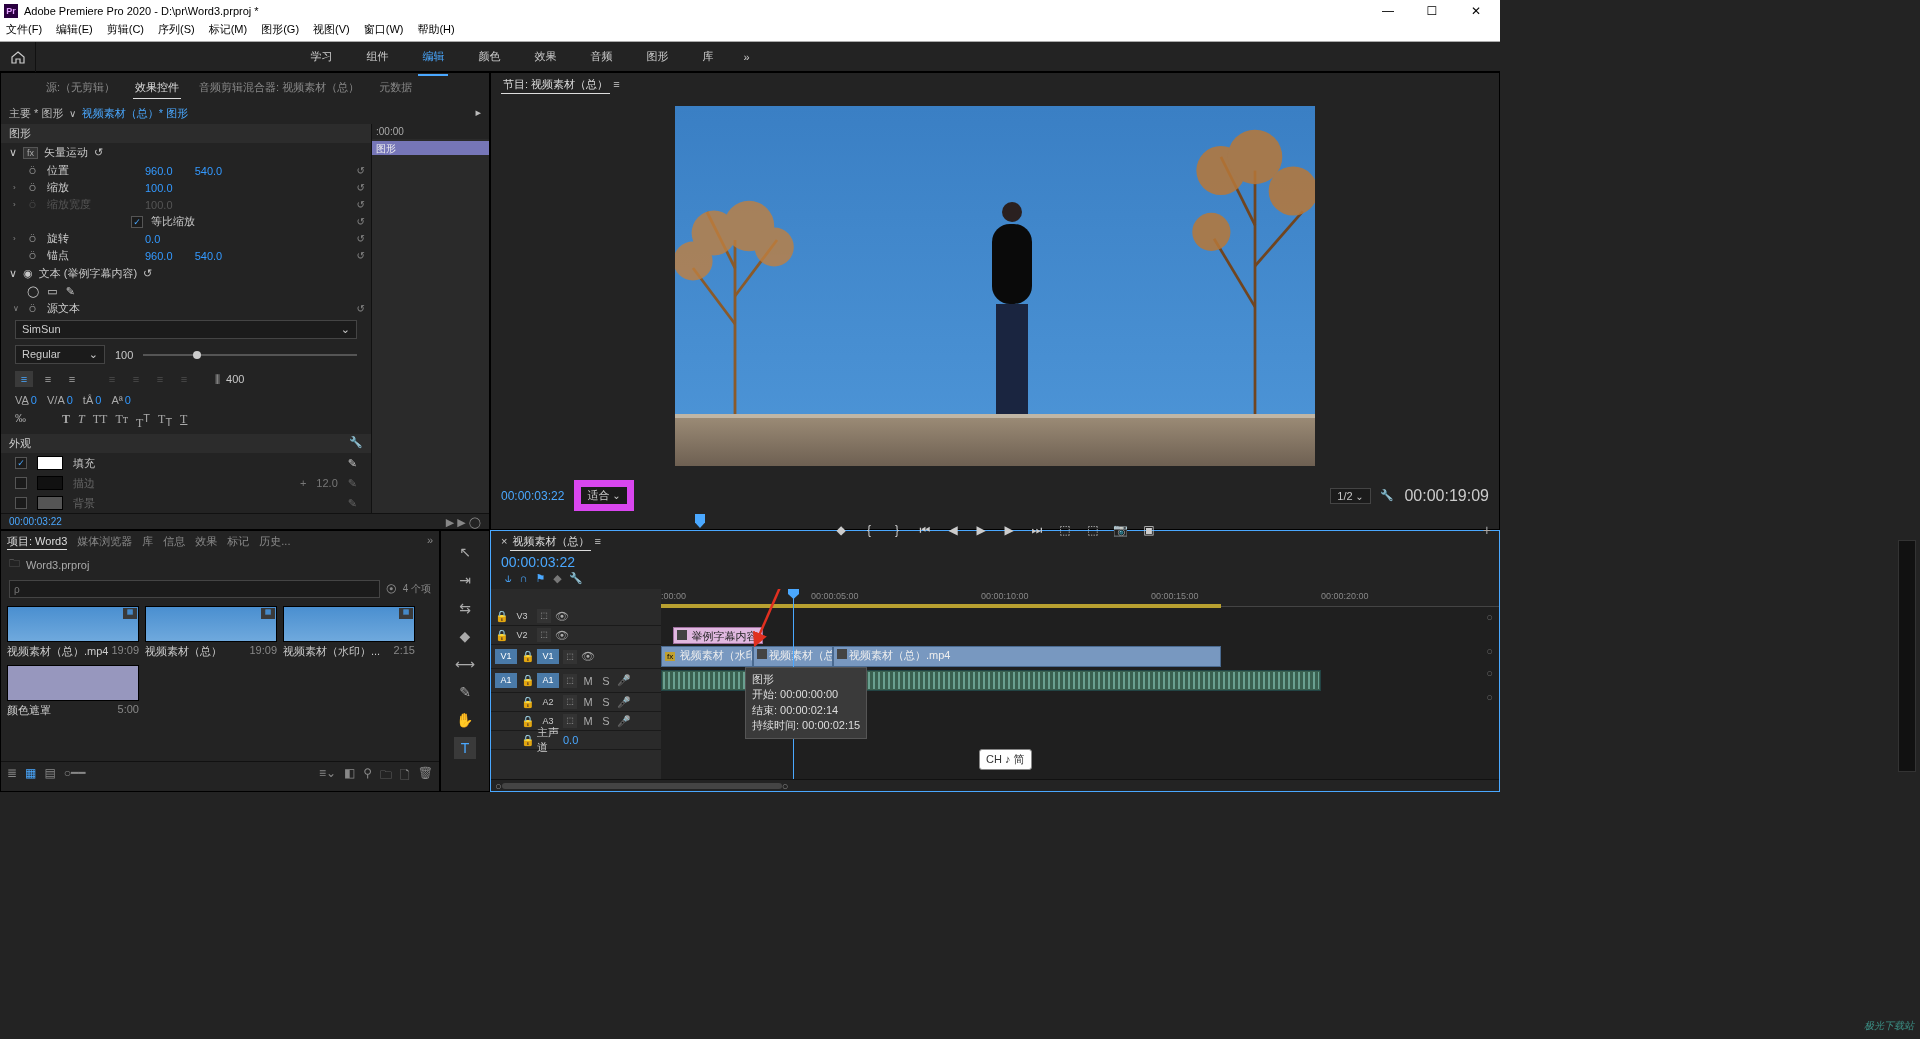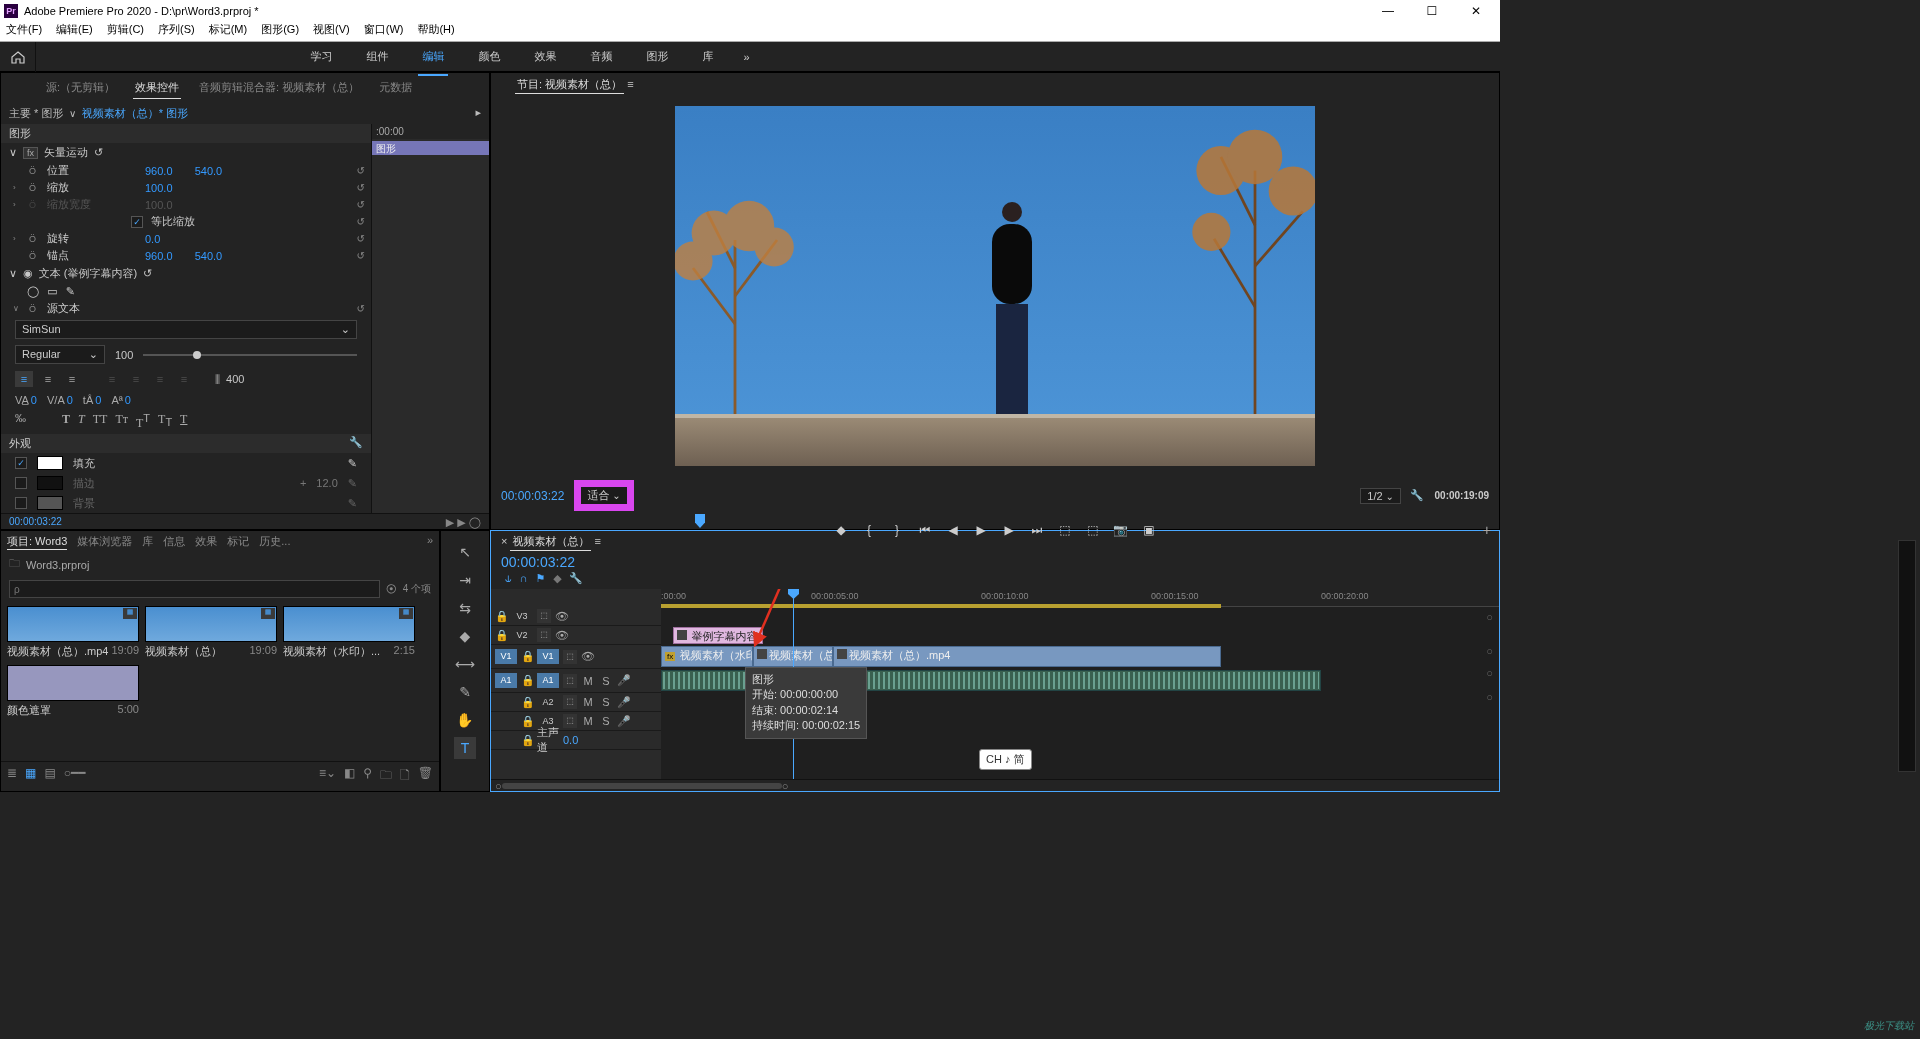--- a/index.html
+++ b/index.html
@@ -76,41 +76,41 @@
 .swatch { width:26px; height:14px; border:1px solid #000;}
 .swatch.white { background:#fff;}
 .swatch.black { background:#111;}
 .swatch.grey { background:#555;}
 
 .ec-bottom { display:flex; justify-content:space-between; padding:2px 8px; border-top:1px solid #111;}
 .ec-bottom .tc { color:#4aa8ff; font-size:10px;}
 
 
 .prog-monitor { display:flex; flex-direction:column; }
-.pm-tabs { padding:4px 24px; color:#ccc;}
+.pm-tabs { padding:4px 10px; color:#ccc;}
 .pm-video-wrap { flex:1; display:flex; align-items:flex-start; justify-content:center; padding:10px 40px;}
 .pm-video { width: 640px; height: 360px; background:#000; position:relative; overflow:hidden;}
 .sky { position:absolute; inset:0; background: linear-gradient(#3a7fc4, #4e96d8);}
 .wall { position:absolute; bottom:0; left:0; right:0; height:48px; background:linear-gradient(#9a8a75,#6e6052);}
 .wall-top { position:absolute; bottom:48px; left:0; right:0; height:4px; background:#c0b6a5;}
 .person { position:absolute; bottom:44px; left:48%; width:60px; height:220px;}
 .head { width:20px; height:20px; background:#2a2020; border-radius:50%; margin:0 auto;}
 .body-p { width:40px; height:80px; background:#0a0a0a; border-radius:18px; margin:2px auto 0;}
 .legs { width:32px; height:110px; background:#1a2540; margin:0 auto;}
 .tree { position:absolute; width:140px; height:300px; }
 .tree svg { width:100%; height:100%;}
 .tree-l { left:-10px; top:40px;}
 .tree-r { right:-10px; top:10px;}
 
 .pm-bar { display:flex; align-items:center; padding:4px 10px; gap:10px;}
 .pm-bar .tc-blue { color:#4aa8ff; font-size:12px;}
 .pm-bar .fit-sel { background:#1b1b1b; border:7px solid #d946ef; padding:1px 6px; font-size:10px; color:#ccc;}
 .pm-bar .spacer { flex:1;}
 .pm-bar .zoom-sel { background:#1b1b1b; border:1px solid #444; padding:1px 6px; font-size:10px;}
-.pm-bar .tc-r { color:#ccc; font-size:10px;font-weight:bold;}
+.pm-bar .tc-r { color:#ccc; font-size:16px;}
 .wrench { color:#aaa;}
 
 .pm-scrub { height:8px; margin:2px 12px; position:relative; background:#333;}
 .pm-scrub .ph { position:absolute; left:192px; top:-3px; width:10px; height:14px; background:#4aa8ff; clip-path: polygon(0 0,100% 0,100% 60%,50% 100%,0 60%);}
 
 .pm-transport { display:flex; justify-content:center; align-items:center; gap:12px; padding:4px; position:relative;}
 .pm-transport .tbtn { color:#ccc; font-size:12px; width:16px; text-align:center;}
 .pm-transport .add-btn { position:absolute; right:8px; color:#aaa; font-size:14px;}
 
 

